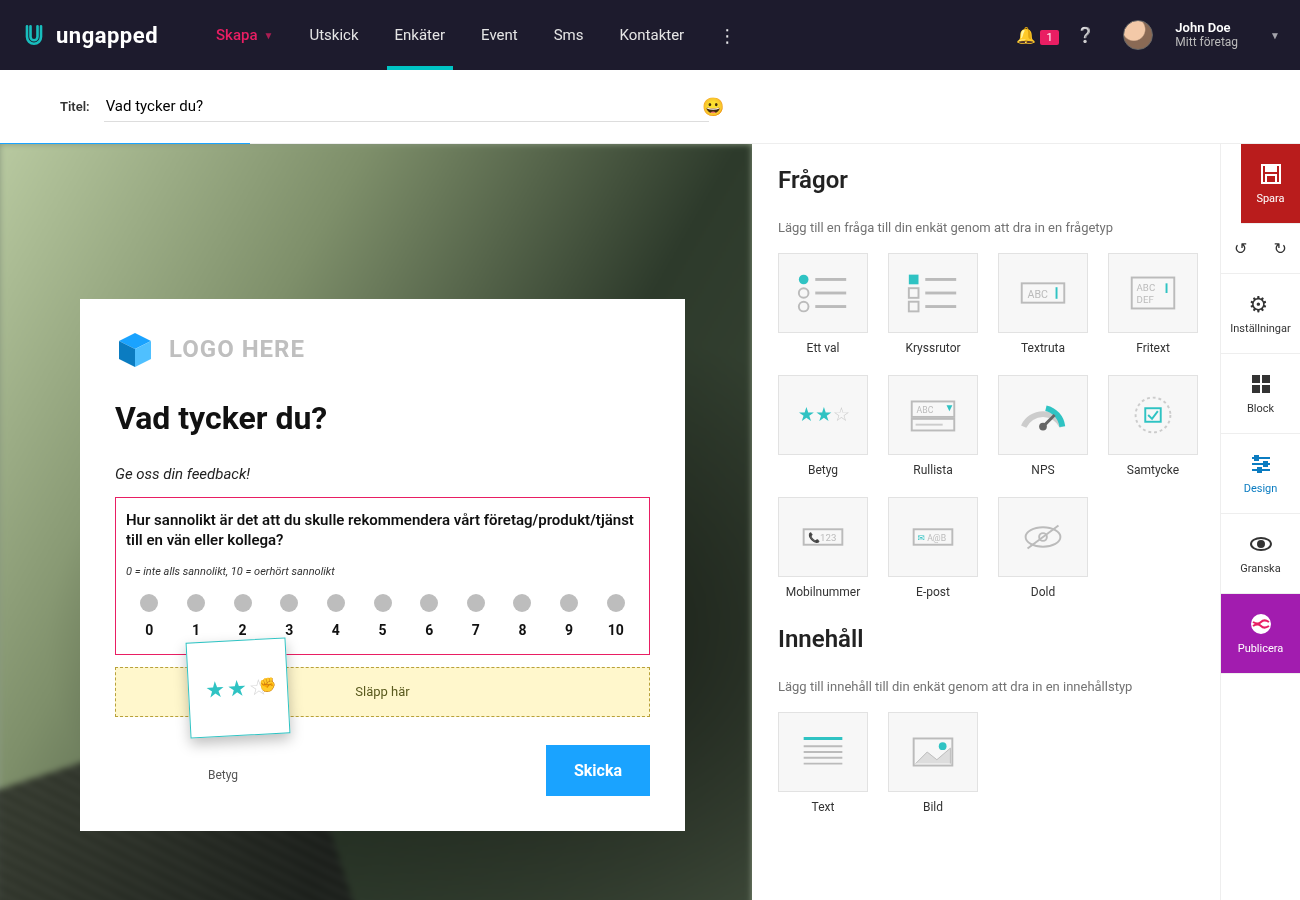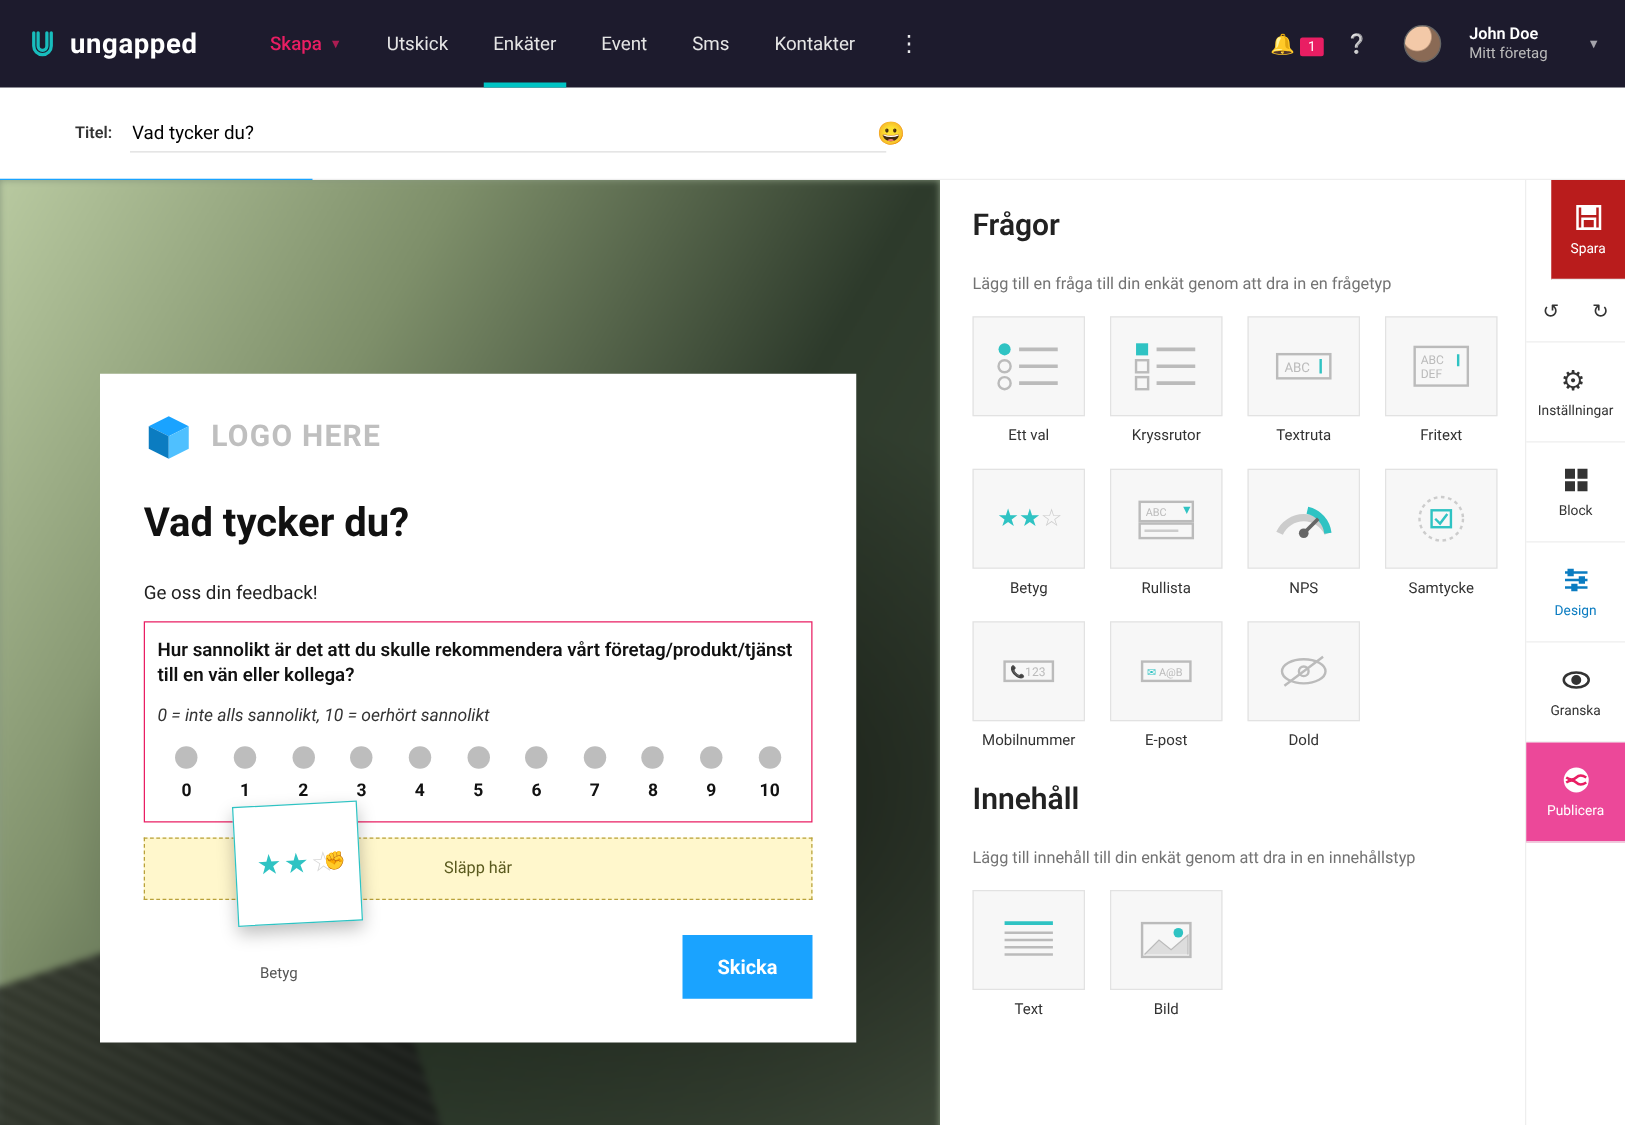--- a/index.html
+++ b/index.html
@@ -41,25 +41,25 @@
   radial-gradient(600px 400px at 70% 60%, rgba(0,0,0,.55), rgba(0,0,0,.15) 60%, rgba(0,0,0,0) 80%),
   linear-gradient(120deg, #b8c9a0 0%, #7e8f6a 30%, #2d3a2b 60%, #3f4a3a 100%);
   filter: blur(3px); }
 .canvas-bg::after { content:""; position:absolute; left:-80px; bottom:-60px; width:420px; height:280px; background:
   repeating-linear-gradient(45deg, #111 0 6px, #222 6px 12px); transform: rotate(-18deg); opacity:.7; border-radius:12px; }
 
 .survey-card { position: absolute; left: 80px; top: 155px; width: 605px; background: #fff; padding: 30px 35px 35px; }
 .logo-row { display: flex; align-items: center; gap: 14px; color: #bfbfbf; font-size: 24px; font-weight: 700; letter-spacing: 1px; }
 .logo-cube { width: 40px; height: 40px; }
 .survey-h1 { font-size: 32px; font-weight: 700; color: #111; margin-top: 30px; }
-.survey-sub { font-size: 15px; color: #222; margin-top: 28px; }
+.survey-sub { font-size: 15px; color: #222; margin-top: 28px; font-style: italic; }
 
 .q-block { border: 1px solid #e91e63; margin-top: 14px; padding: 12px 10px 16px; }
 .q-text { font-size: 15px; font-weight: 600; color: #111; line-height: 1.35; }
-.q-help { font-size: 14px; font-style: italic; color: #333; margin-top: 14px; }
+.q-help { font-size: 11px; font-style: italic; color: #333; margin-top: 14px; }
 .nps-row { display: flex; justify-content: space-between; margin-top: 16px; }
 .nps-cell { flex: 1; text-align: center; }
 .nps-dot { width: 18px; height: 18px; border-radius: 50%; background: #bdbdbd; margin: 0 auto; }
 .nps-num { font-size: 14px; font-weight: 700; color: #111; margin-top: 10px; }
 
 .dropzone { margin-top: 12px; border: 1px dashed #b8a13a; background: #fff7cc; height: 50px; display: flex; align-items: center; justify-content: center; font-size: 13px; color: #5a5a1e; position: relative; }
 .drag-ghost { position: absolute; left: 72px; top: -28px; width: 100px; height: 96px; background: #fff; border: 1px solid #2fc3c3; box-shadow: 0 6px 14px rgba(0,0,0,.25); transform: rotate(-3deg); display:flex; flex-direction:column; align-items:center; justify-content:center; gap:8px; }
 .drag-ghost .stars { color:#2fc3c3; font-size:22px; letter-spacing:2px; position:relative;}
 .drag-ghost .stars .off { color:#d6d6d6; }
 .drag-ghost .cursor { position:absolute; right:10px; top:38px; font-size:14px; }
@@ -77,21 +77,21 @@
 .tile-box { width: 90px; height: 80px; border: 1px solid #e2e2e2; background: #f7f7f7; display: flex; align-items: center; justify-content: center; }
 .tile svg { width: 58px; height: 48px; }
 .tile-lbl { font-size: 12px; color: #333; margin-top: 8px; }
 
 
 .rail { width: 80px; border-left: 1px solid #eee; display: flex; flex-direction: column; }
 .rail-btn { height: 80px; display: flex; flex-direction: column; align-items: center; justify-content: center; gap: 6px; font-size: 11px; color: #333; border-bottom: 1px solid #eee; cursor: pointer; }
 .rail-btn svg, .rail-btn .ic { width: 24px; height: 24px; }
 .rail-btn.primary { color: #fff; }
 .rail-save { background: #b91c1c; margin-left: 20px; }
-.rail-pub { background: #ec4899; }
+.rail-pub { background: #a21caf; }
 .rail-blue { color: #0b7cc1; }
 .rail-undo { height: 50px; flex-direction: row; gap: 26px; font-size: 16px; }
 .rail-spacer { flex: 1; }
 </style>
 </head>
 <body>
 
 <div class="topnav">
   <div class="logo">
     <svg class="logo-mark" viewBox="0 0 32 32">

